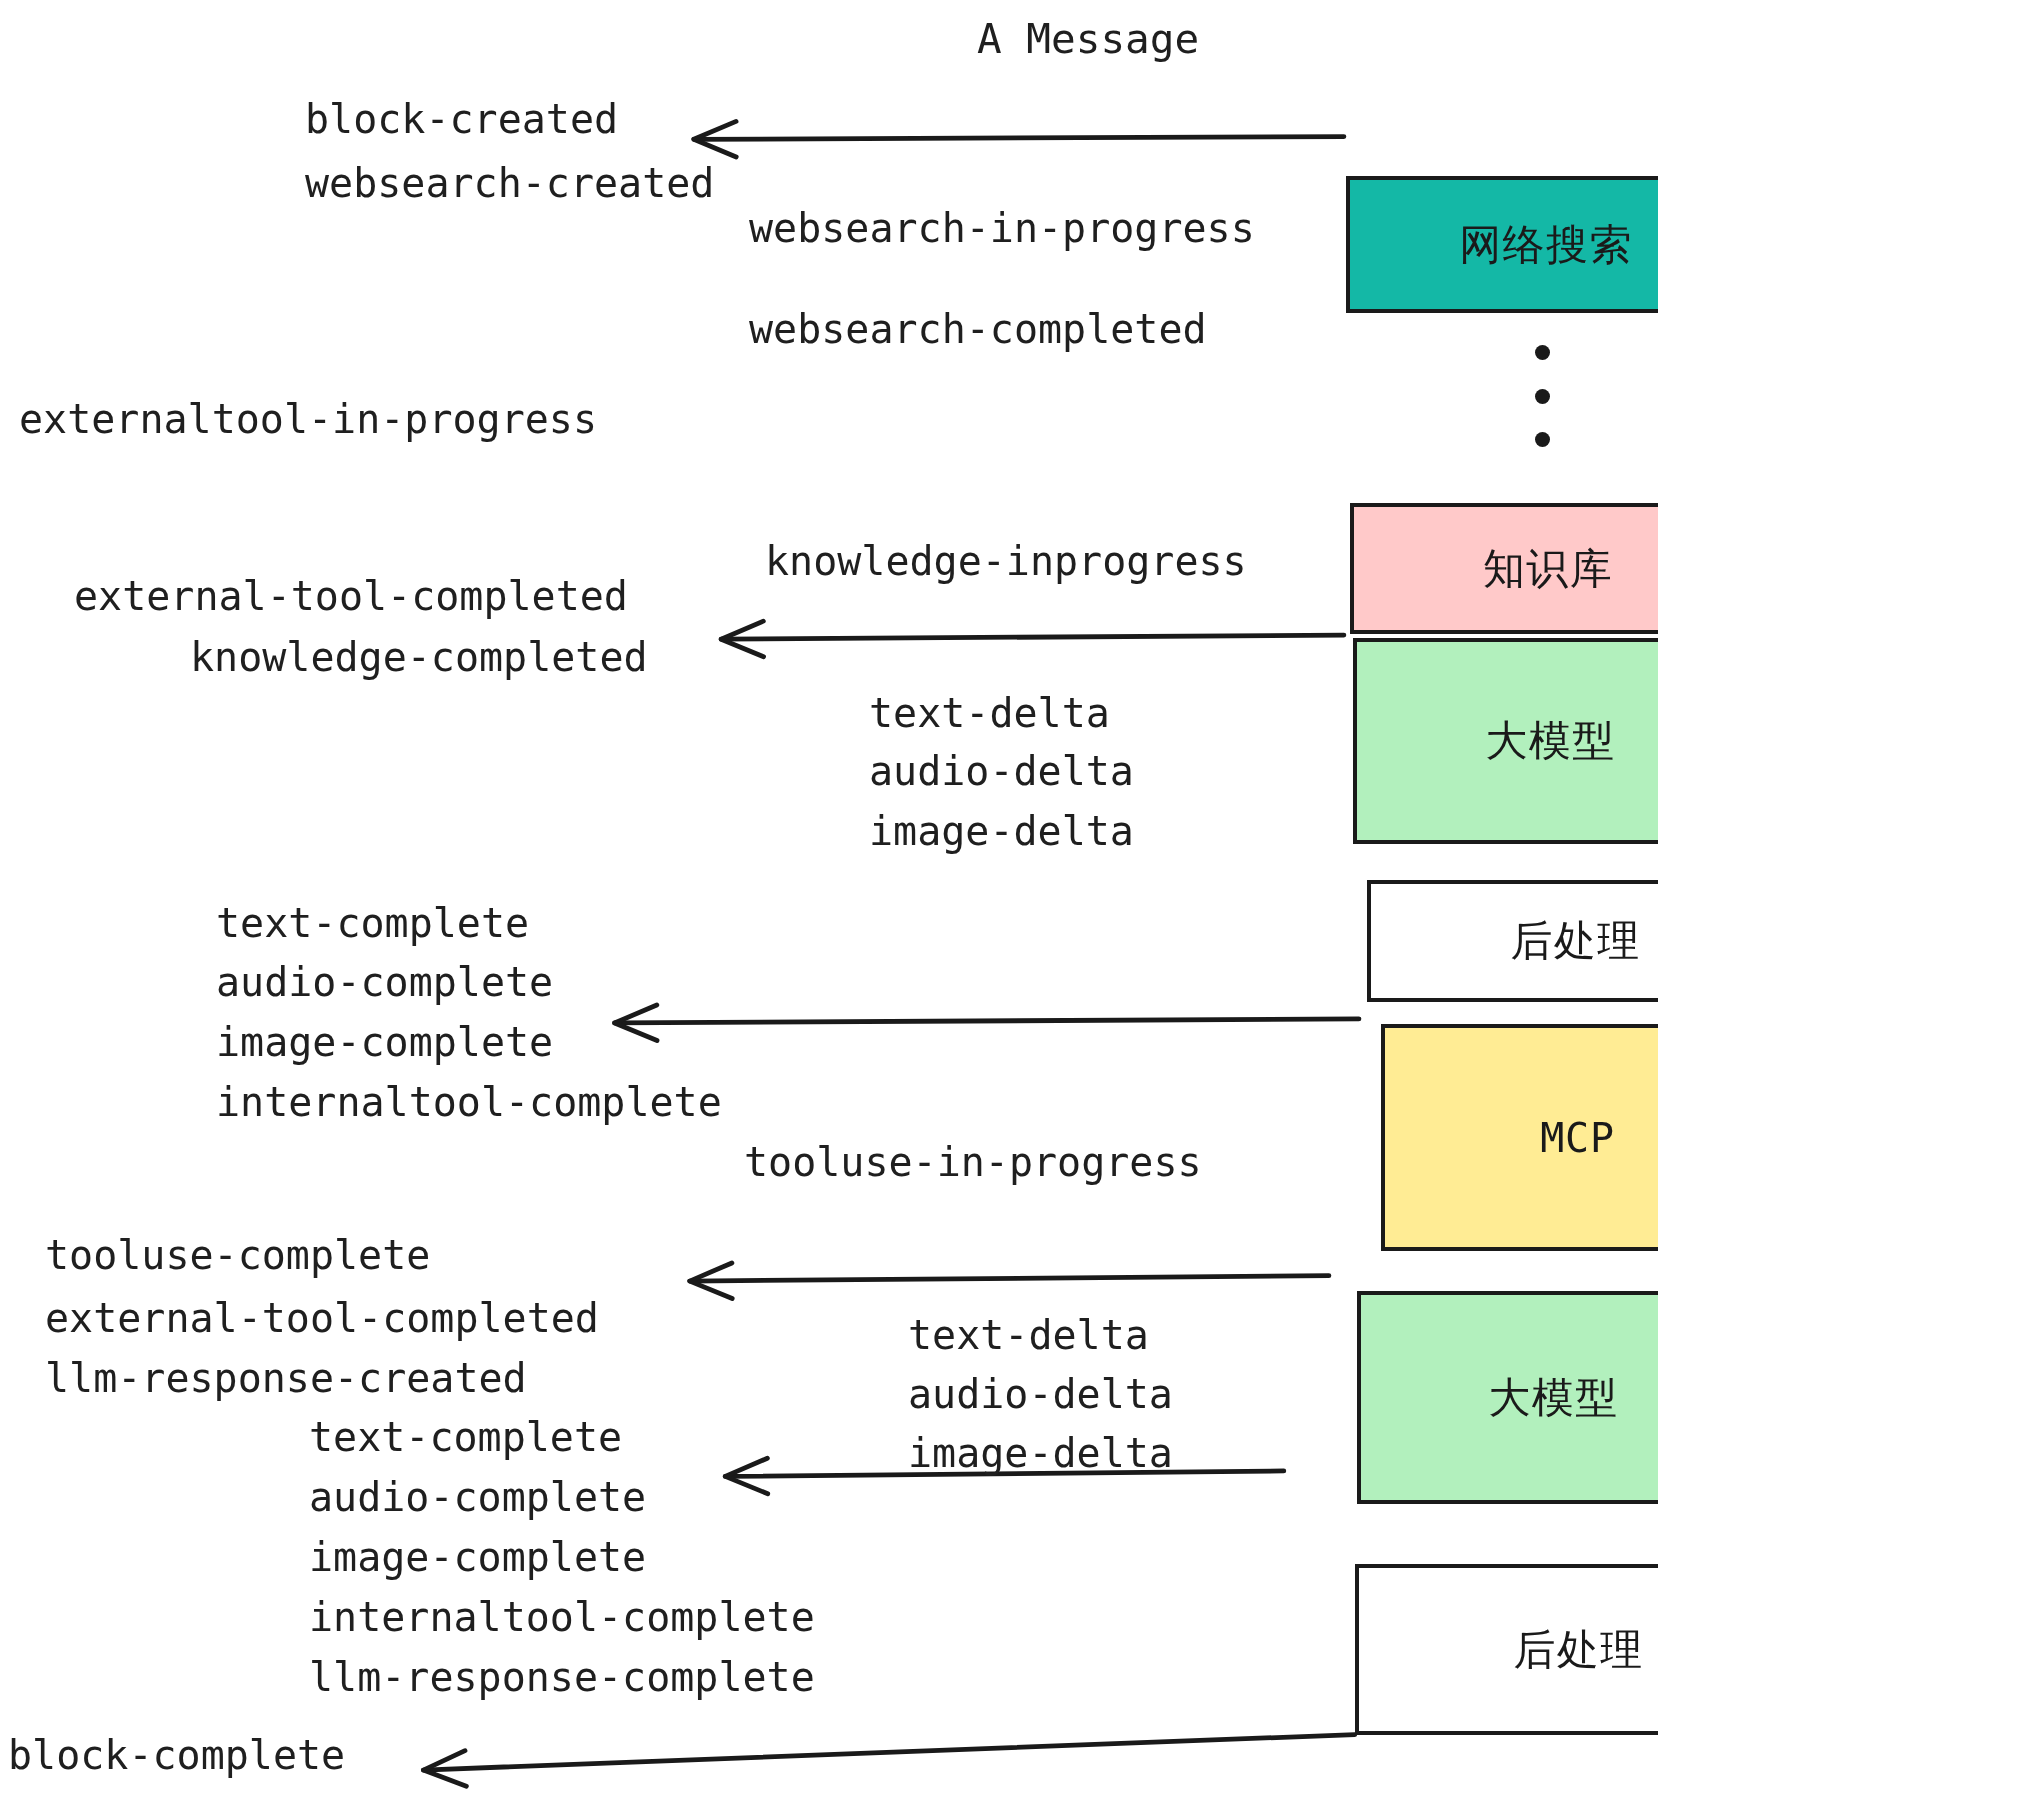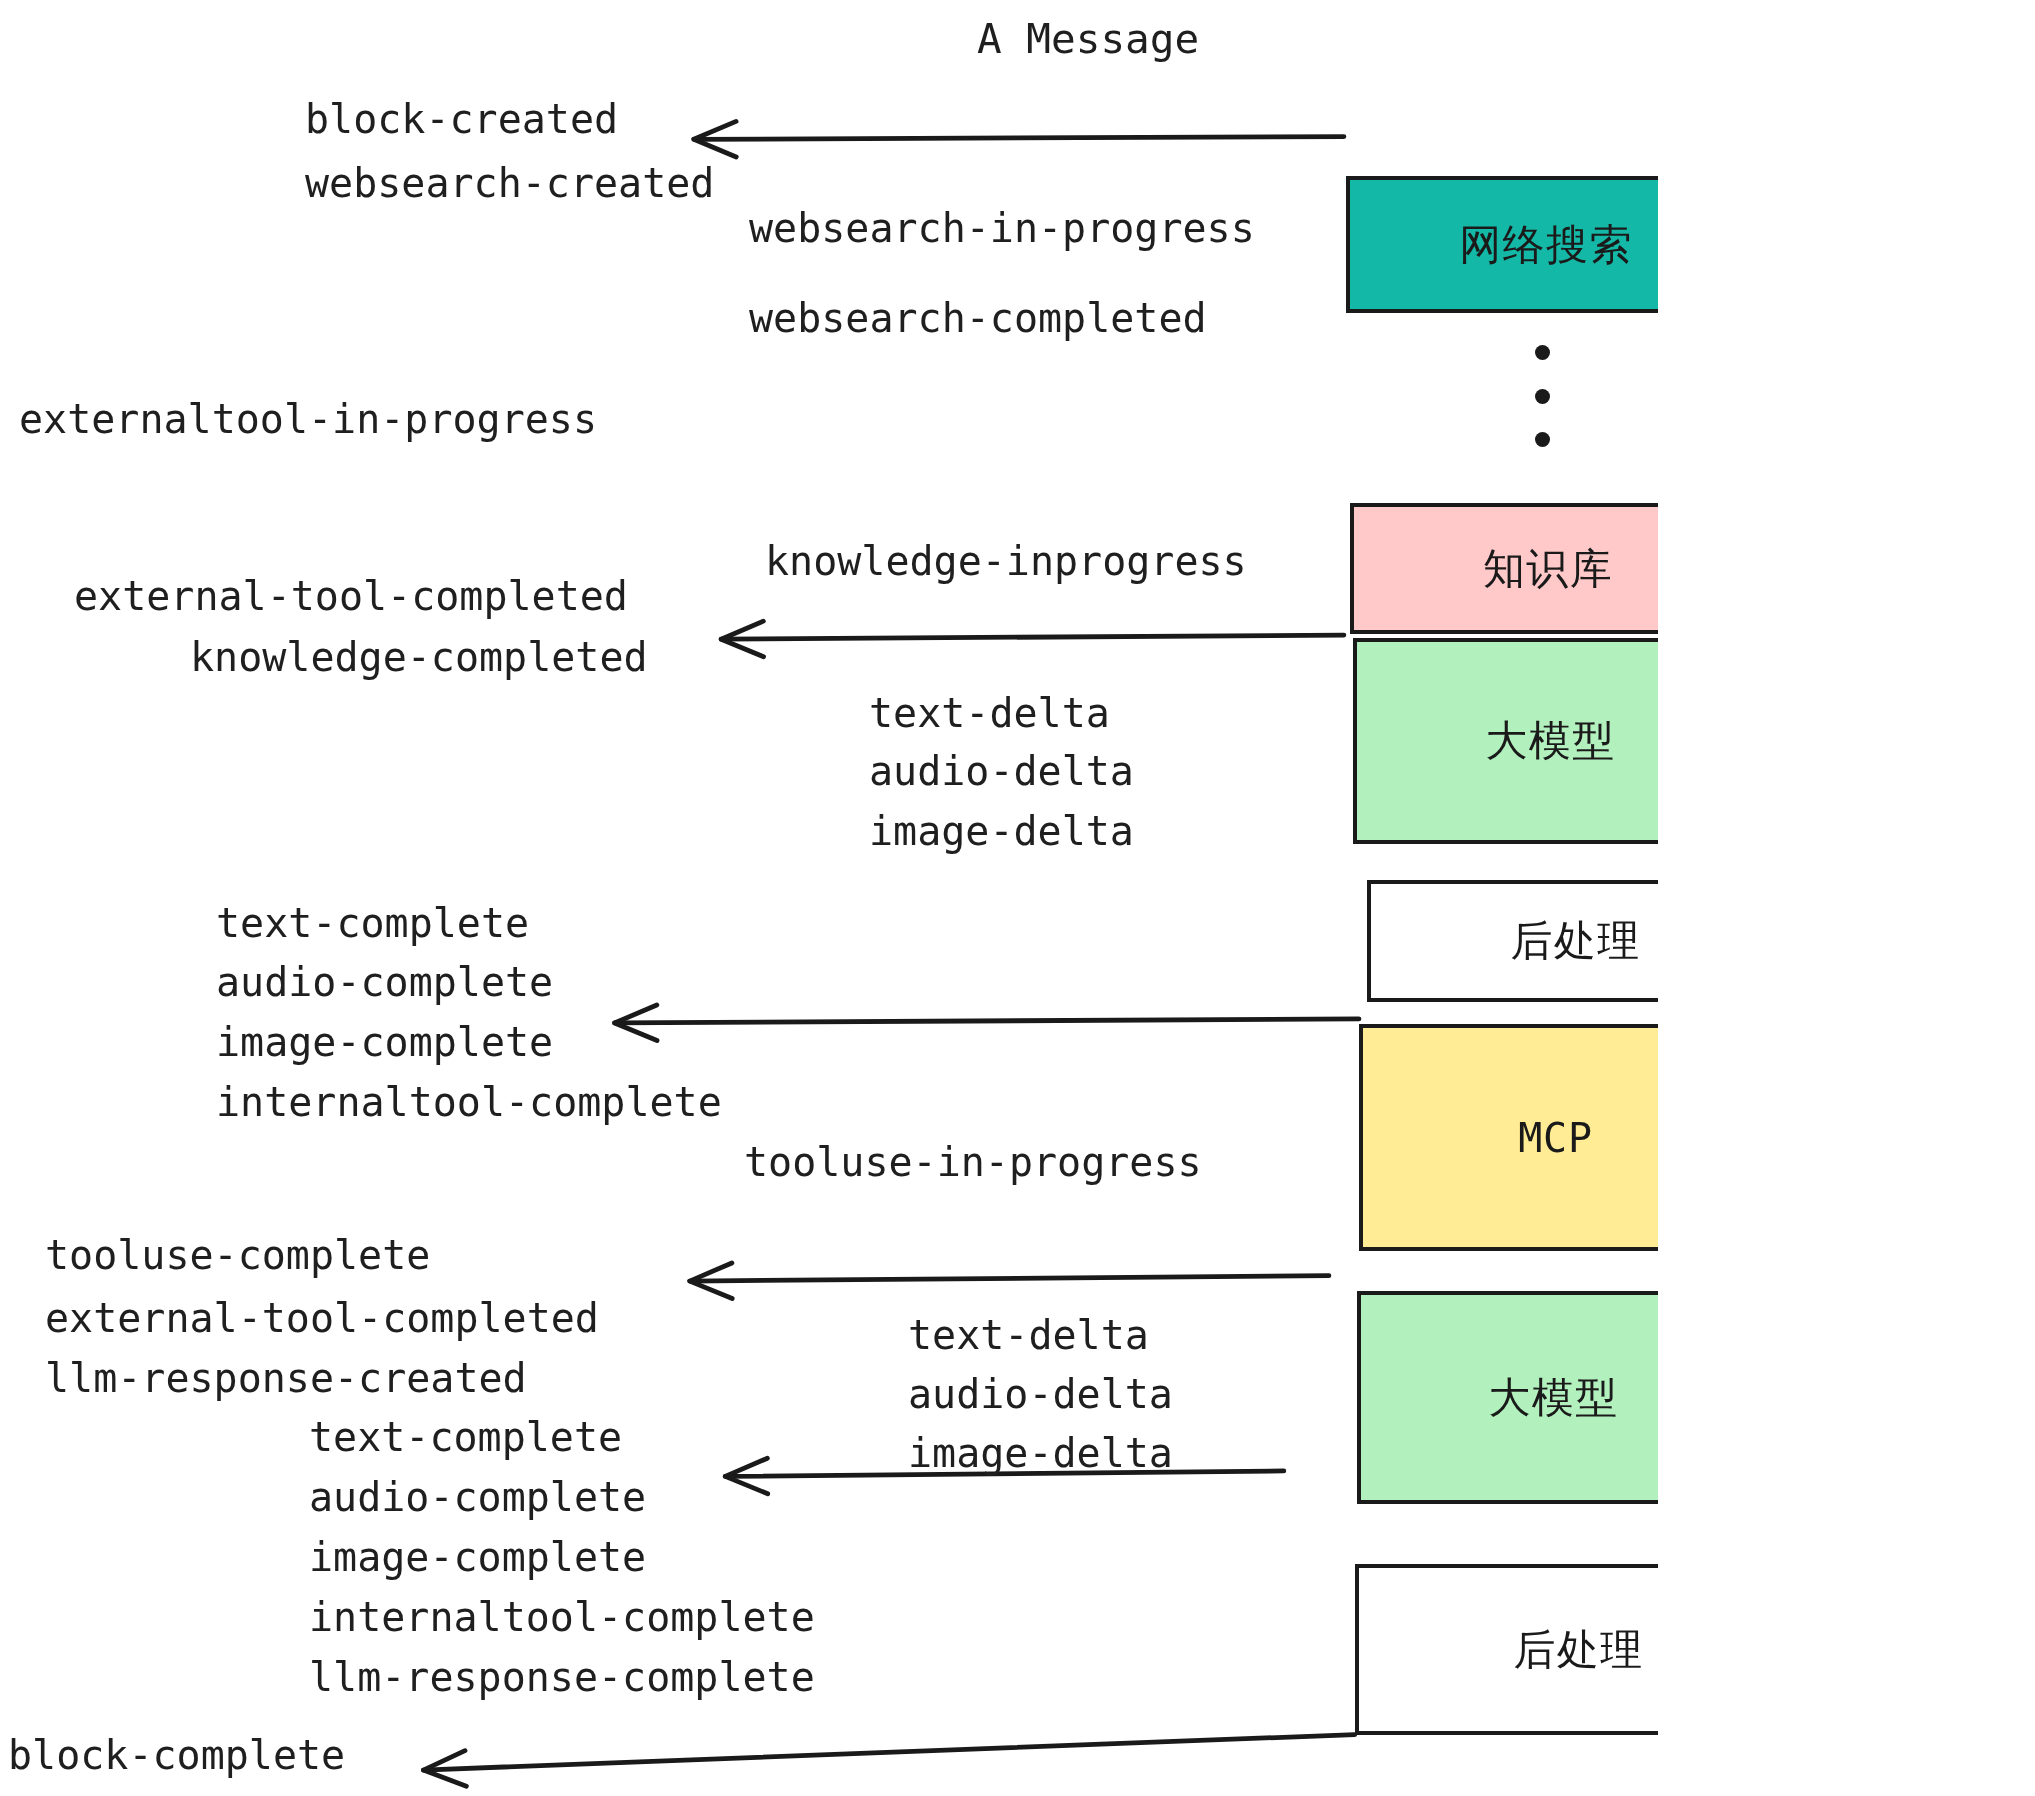--- a/index.html
+++ b/index.html
@@ -38,20 +38,21 @@
     justify-content:center;
     font-family:"DejaVu Sans","Liberation Sans",sans-serif;
     font-size:42px;
     color:#1a1a1a;
     letter-spacing:1.4px;
   }
   .box.mcp{
     font-family:"DejaVu Sans Mono","Liberation Mono",monospace;
     font-size:40px;
     letter-spacing:0.7px;
+    margin-left:22px;
   }
   .sidelabel{
     position:absolute;
     font-family:"DejaVu Sans","Liberation Sans",sans-serif;
     font-size:41px;
     white-space:nowrap;
     color:#1a1a1a;
     letter-spacing:0.7px;
   }
   svg.overlay{
@@ -148,21 +149,21 @@
         <span>大模型</span>
       </div>
       <div class="box" style="left: 1355px; top: 1564px; width: 447px; height: 171px; background: rgb(255, 255, 255); border-color: rgb(26, 26, 26);">
         <span>后处理</span>
       </div>
     </div>
   <div id="events-layer">
       <div class="evt" style="left: 305px; top: 99px;">block-created</div>
       <div class="evt" style="left: 305px; top: 163px;">websearch-created</div>
       <div class="evt" style="left: 749px; top: 208px;">websearch-in-progress</div>
-      <div class="evt" style="left: 749px; top: 298px;">websearch-completed</div>
+      <div class="evt" style="left: 749px; top: 309px;">websearch-completed</div>
       <div class="evt" style="left: 19px; top: 399px;">externaltool-in-progress</div>
       <div class="evt" style="left: 765px; top: 541px;">knowledge-inprogress</div>
       <div class="evt" style="left: 74px; top: 576px;">external-tool-completed</div>
       <div class="evt" style="left: 190px; top: 637px;">knowledge-completed</div>
       <div class="evt" style="left: 869px; top: 693px;">text-delta</div>
       <div class="evt" style="left: 869px; top: 751px;">audio-delta</div>
       <div class="evt" style="left: 869px; top: 811px;">image-delta</div>
       <div class="evt" style="left: 216px; top: 903px;">text-complete</div>
       <div class="evt" style="left: 216px; top: 962px;">audio-complete</div>
       <div class="evt" style="left: 216px; top: 1022px;">image-complete</div>

